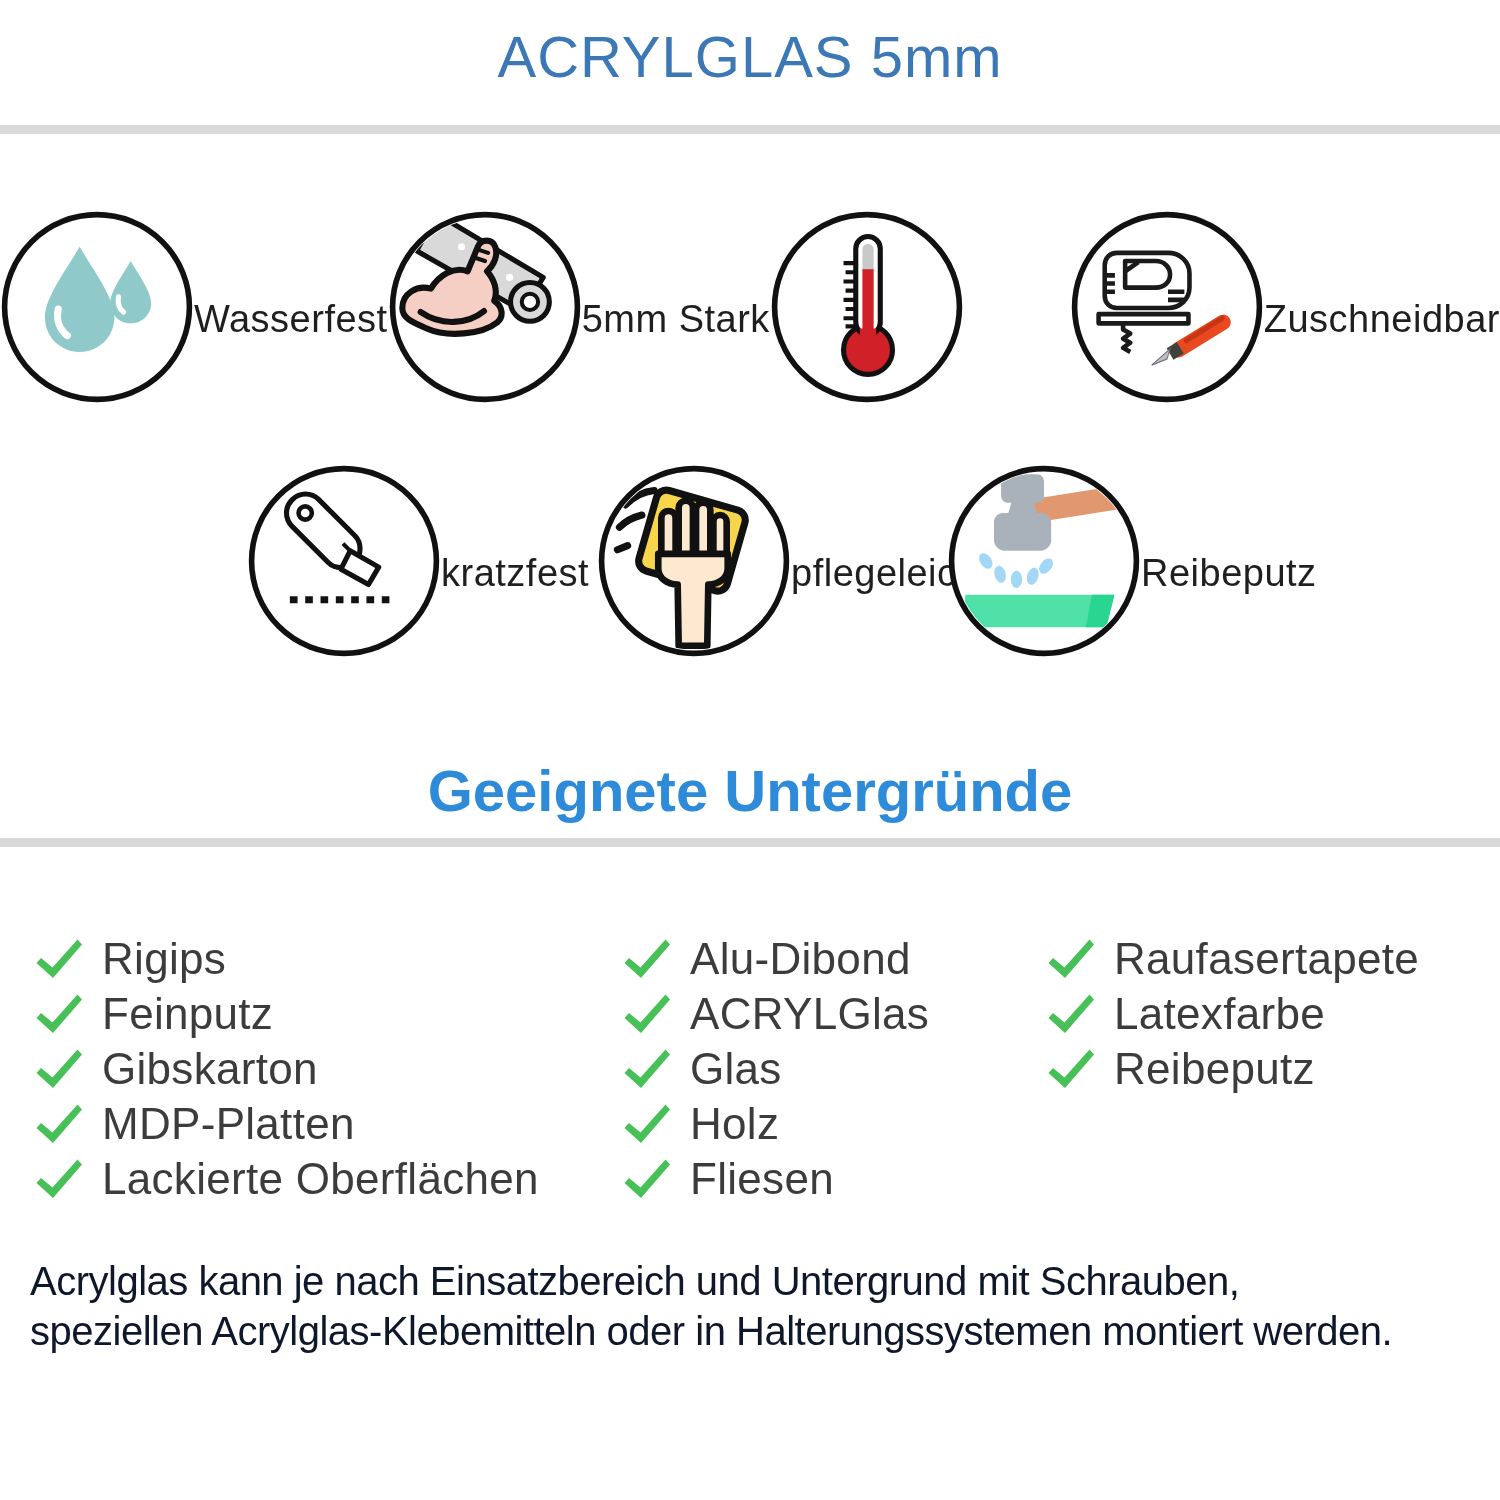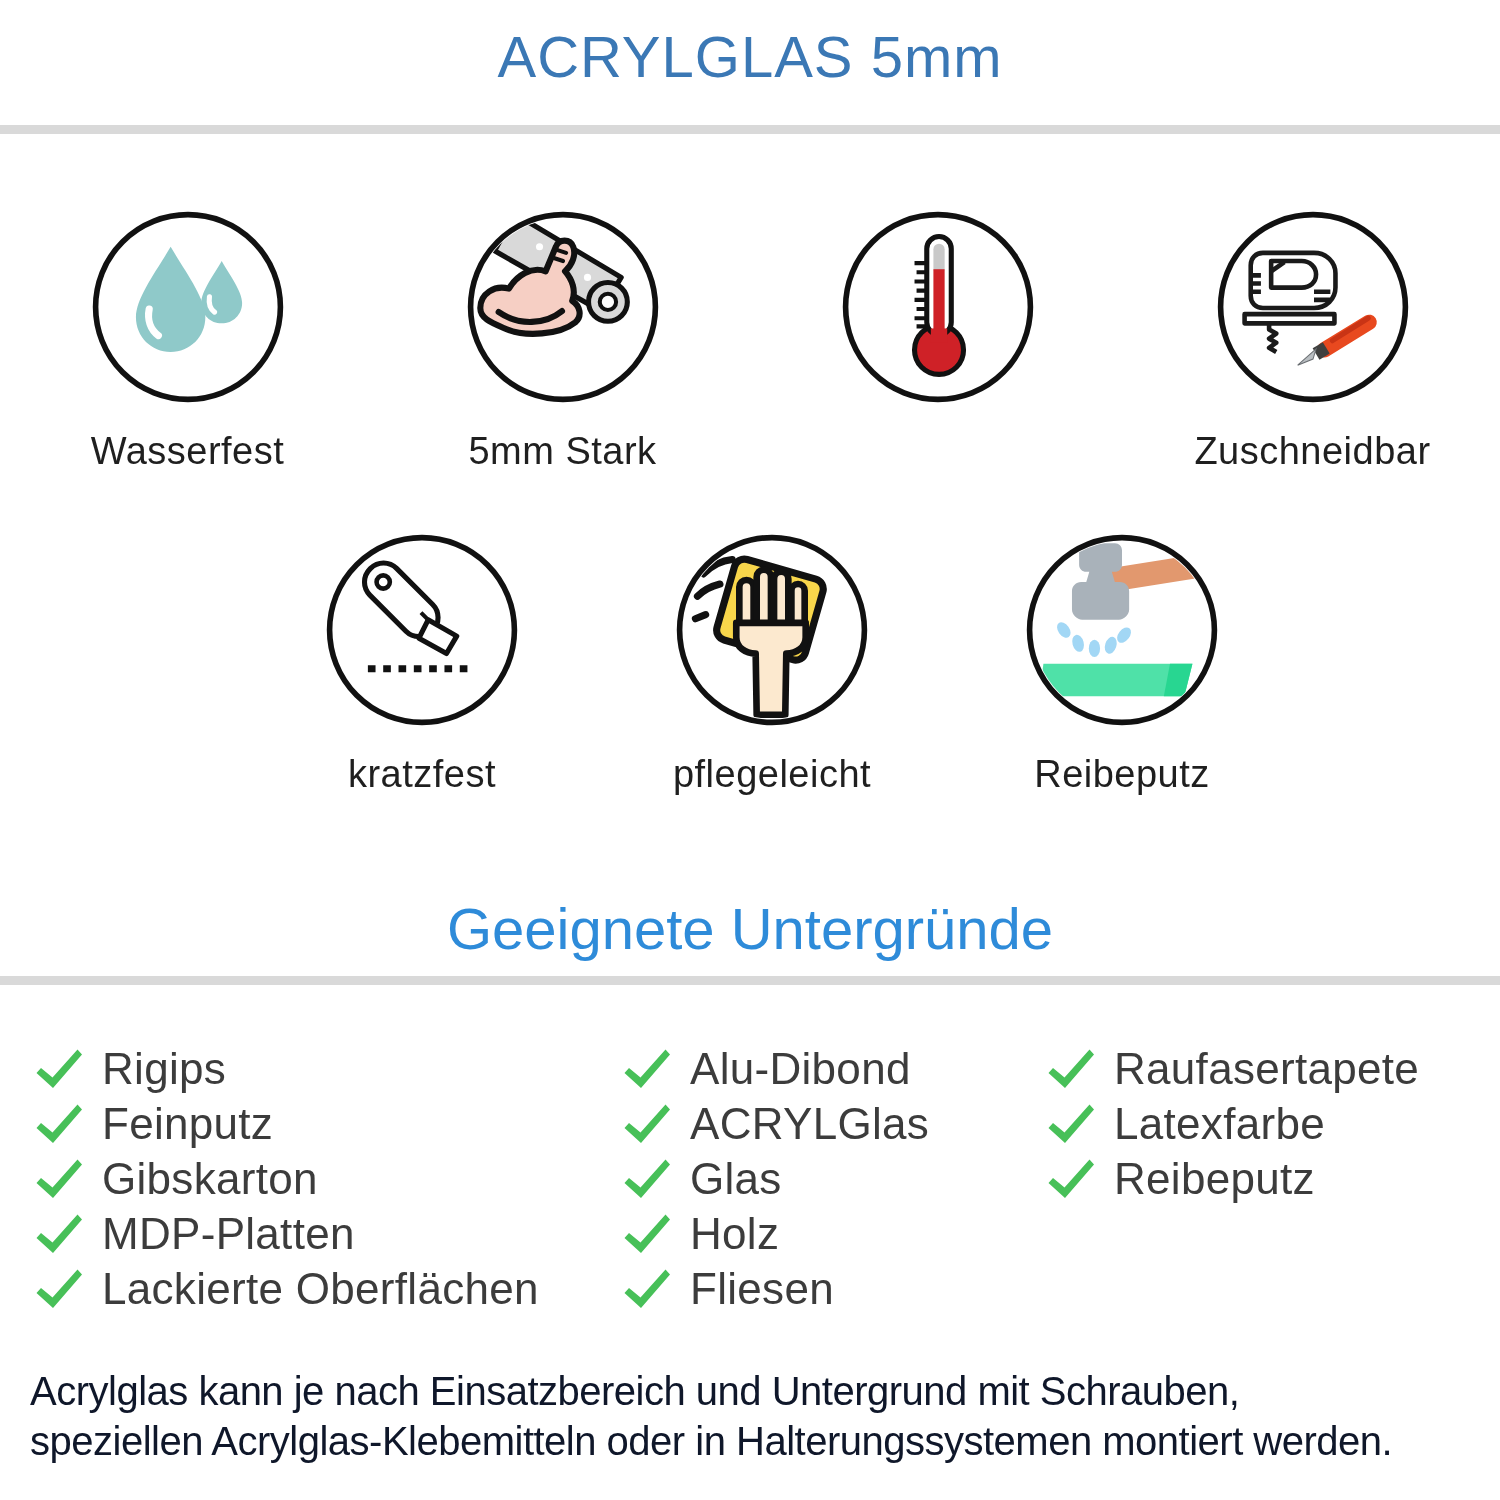--- a/index.html
+++ b/index.html
@@ -15,35 +15,36 @@
   }
   .divider { height:9px; background:#d9d9d9; width:100%; }
   #divider1 { margin-top:34px; }
   #divider2 { margin-top:14px; }
 
   .features-row { display:flex; }
   .row1 { margin-top:76px; }
   .row1 .feature { flex:1; }
   .row2 { margin-top:60px; justify-content:center; padding-left:44px; }
   .row2 .feature { width:350px; }
-  .feature { display:flex; flex-direction:column; align-items:center; }
+  .feature { display:flex; align-items:center; }
   .icon-circle svg { display:block; }
   .feature-label {
     margin-top:26px; font-size:38px; color:#1f1f1f; letter-spacing:0.5px;
     white-space:nowrap;
   }
 
   .section-title {
     margin:100px 0 4px; text-align:center;
-    font-size:58px; font-weight:400; color:#2e8bd9; line-height:1.15;
+    font-size:58px; font-weight:700; color:#2e8bd9; line-height:1.15;
   }
 
   .substrates {
     display:grid; grid-template-columns:588px 424px auto;
     padding:56px 0 0 34px;
+    margin-top:28px;
   }
   .sub-col { display:flex; flex-direction:column; }
   .sub-item { display:flex; align-items:center; height:55px; }
   .check-icon { width:50px; height:42px; margin-right:18px; flex:0 0 auto; }
   .check-icon svg { display:block; width:50px; height:42px; }
   .sub-label { font-size:44px; color:#3c3c3c; letter-spacing:0.3px; white-space:nowrap; }
 
   .footer-note {
     margin:50px 0 0 30px;
     font-size:40px; line-height:50px; letter-spacing:-0.5px;

